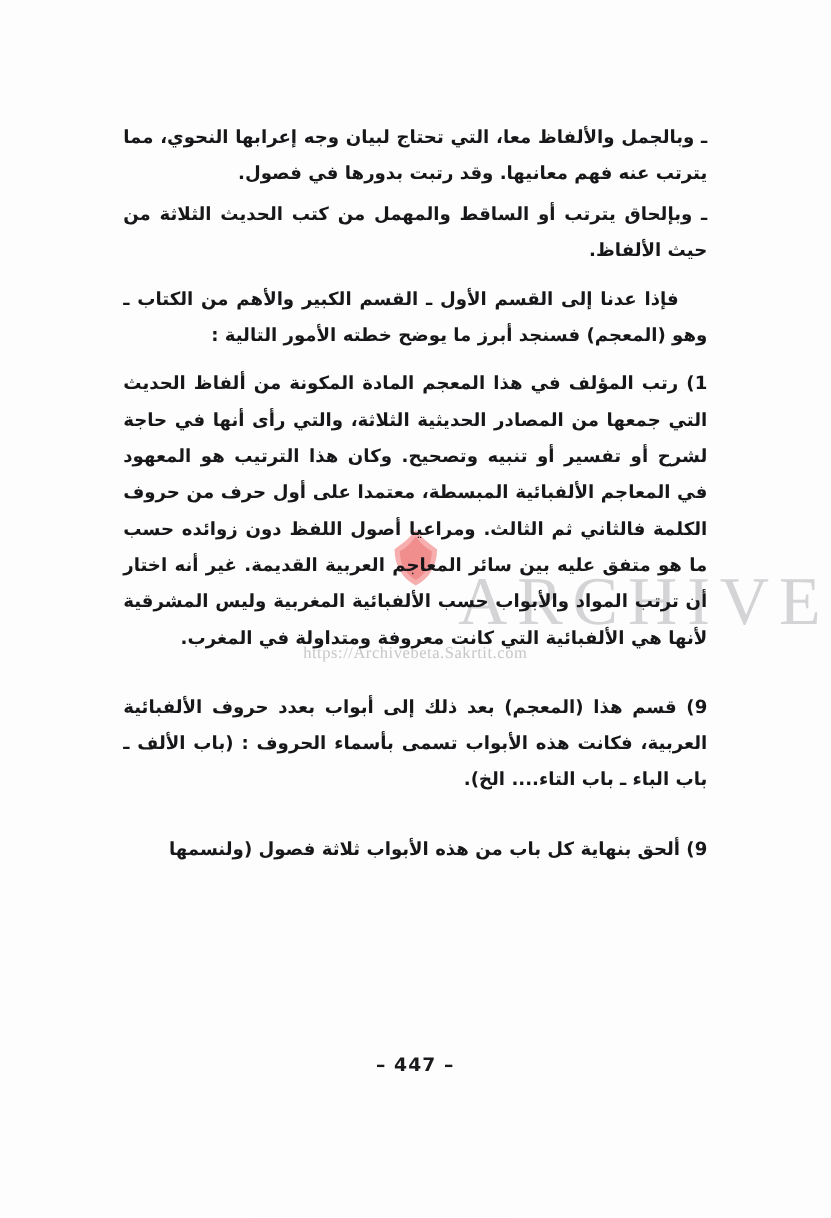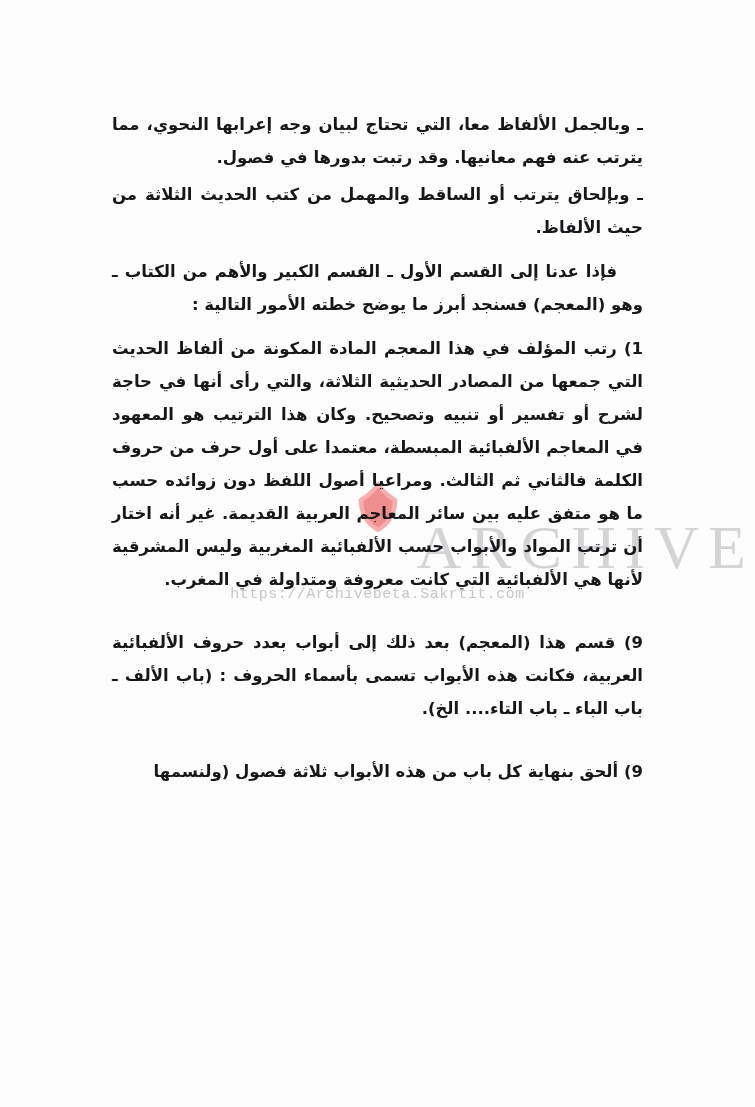--- a/index.html
+++ b/index.html
@@ -86,21 +86,21 @@
     color: rgba(120,120,125,0.30);
     font-weight: 400;
     line-height: 1;
   }
   .wm-url {
     position: absolute;
     top: 116px;
     left: 0;
     right: 0;
     text-align: center;
-    font-family: Liberation Mono, monospace;
+    font-family: Liberation Serif, serif;
     font-size: 15px;
     letter-spacing: 0.5px;
     color: rgba(130,130,135,0.45);
     direction: ltr;
   }
   .wm-logo {
     position: absolute;
     top: 6px;
     left: 50%;
     transform: translateX(-50%);
@@ -120,28 +120,29 @@
         <path d="M32 6 C26 14 18 20 12 24 C12 40 20 52 32 58 C44 52 52 40 52 24 C46 20 38 14 32 6 Z" fill="#f4a0a0" opacity="0.85"></path>
         <path d="M32 12 C28 18 22 23 17 26 C17 38 23 48 32 53 C41 48 47 38 47 26 C42 23 36 18 32 12 Z" fill="#ef8a8a" opacity="0.9"></path>
       </svg>
     </div>
     <div class="wm-text">ARCHIVE</div>
     <div class="wm-url">https://Archivebeta.Sakrtit.com</div>
   </div>
 
   <div class="page-inner">
 
-    <p class="para dash-line">ـ وبالجمل الألفاظ معا، التي تحتاج لبيان وجه إعرابها النحوي، مما يترتب عنه فهم معانيها. وقد رتبت بدورها في فصول.</p>
+    <p class="para dash-line">ـ وبالجمل والألفاظ معا، التي تحتاج لبيان وجه إعرابها النحوي، مما يترتب عنه فهم معانيها. وقد رتبت بدورها في فصول.</p>
 
     <p class="para dash-line">ـ وبإلحاق يترتب أو الساقط والمهمل من كتب الحديث الثلاثة من حيث الألفاظ.</p>
 
     <p class="para indent gap-top">فإذا عدنا إلى القسم الأول ـ القسم الكبير والأهم من الكتاب ـ وهو (المعجم) فسنجد أبرز ما يوضح خطته الأمور التالية :</p>
 
     <p class="para gap-top">1) رتب المؤلف في هذا المعجم المادة المكونة من ألفاظ الحديث التي جمعها من المصادر الحديثية الثلاثة، والتي رأى أنها في حاجة لشرح أو تفسير أو تنبيه وتصحيح. وكان هذا الترتيب هو المعهود في المعاجم الألفبائية المبسطة، معتمدا على أول حرف من حروف الكلمة فالثاني ثم الثالث. ومراعيا أصول اللفظ دون زوائده حسب ما هو متفق عليه بين سائر المعاجم العربية القديمة. غير أنه اختار أن ترتب المواد والأبواب حسب الألفبائية المغربية وليس المشرقية لأنها هي الألفبائية التي كانت معروفة ومتداولة في المغرب.</p>
 
     <p class="para gap-top-lg">9) قسم هذا (المعجم) بعد ذلك إلى أبواب بعدد حروف الألفبائية العربية، فكانت هذه الأبواب تسمى بأسماء الحروف : (باب الألف ـ باب الباء ـ باب التاء.... الخ).</p>
 
     <p class="para gap-top-lg">9) ألحق بنهاية كل باب من هذه الأبواب ثلاثة فصول (ولنسمها</p>
 
   </div>
 
+  <div class="page-number">– 447 –</div>
 
 </div>
 
 </body></html>

